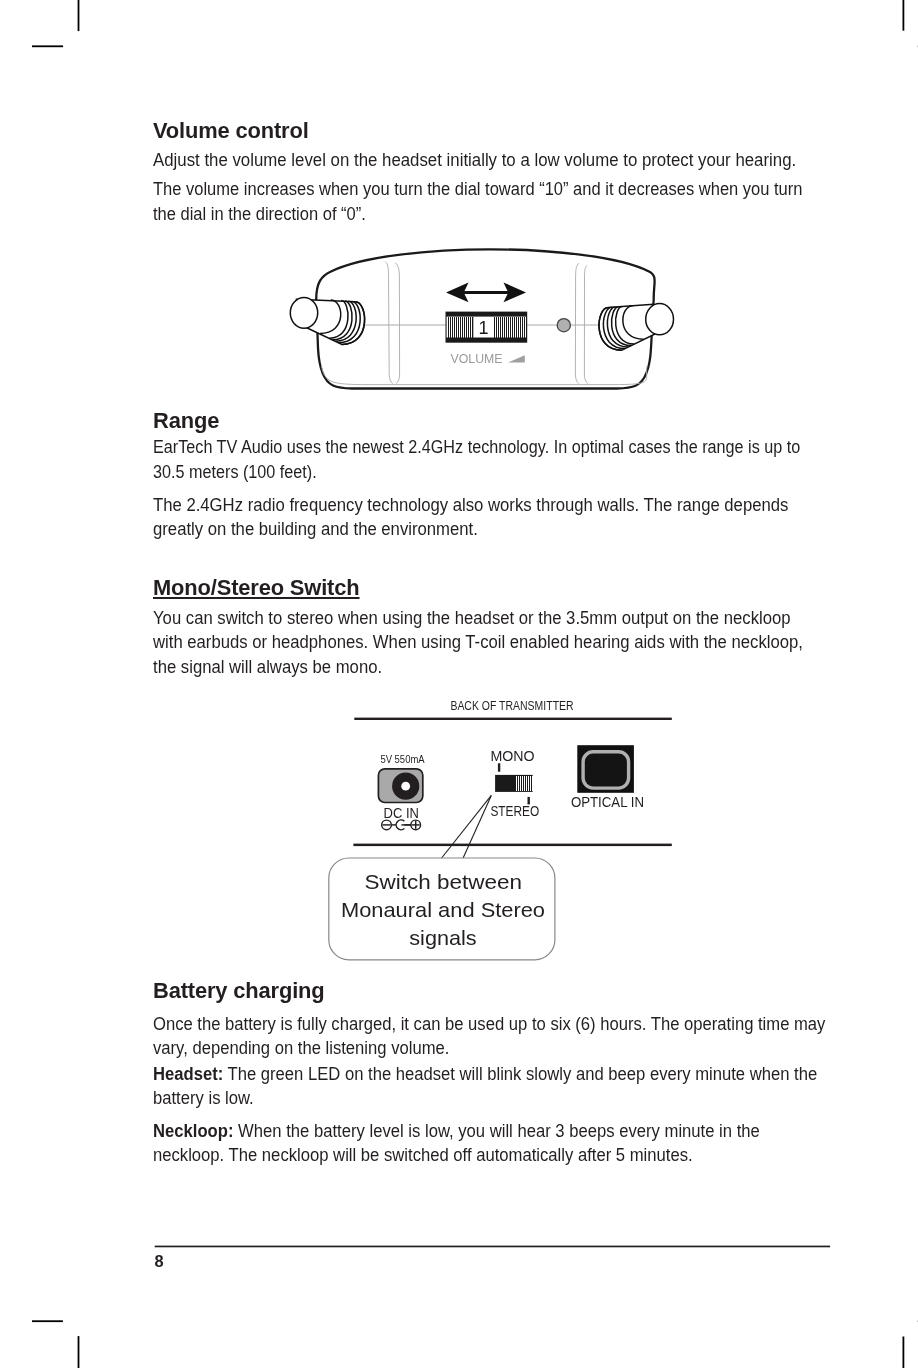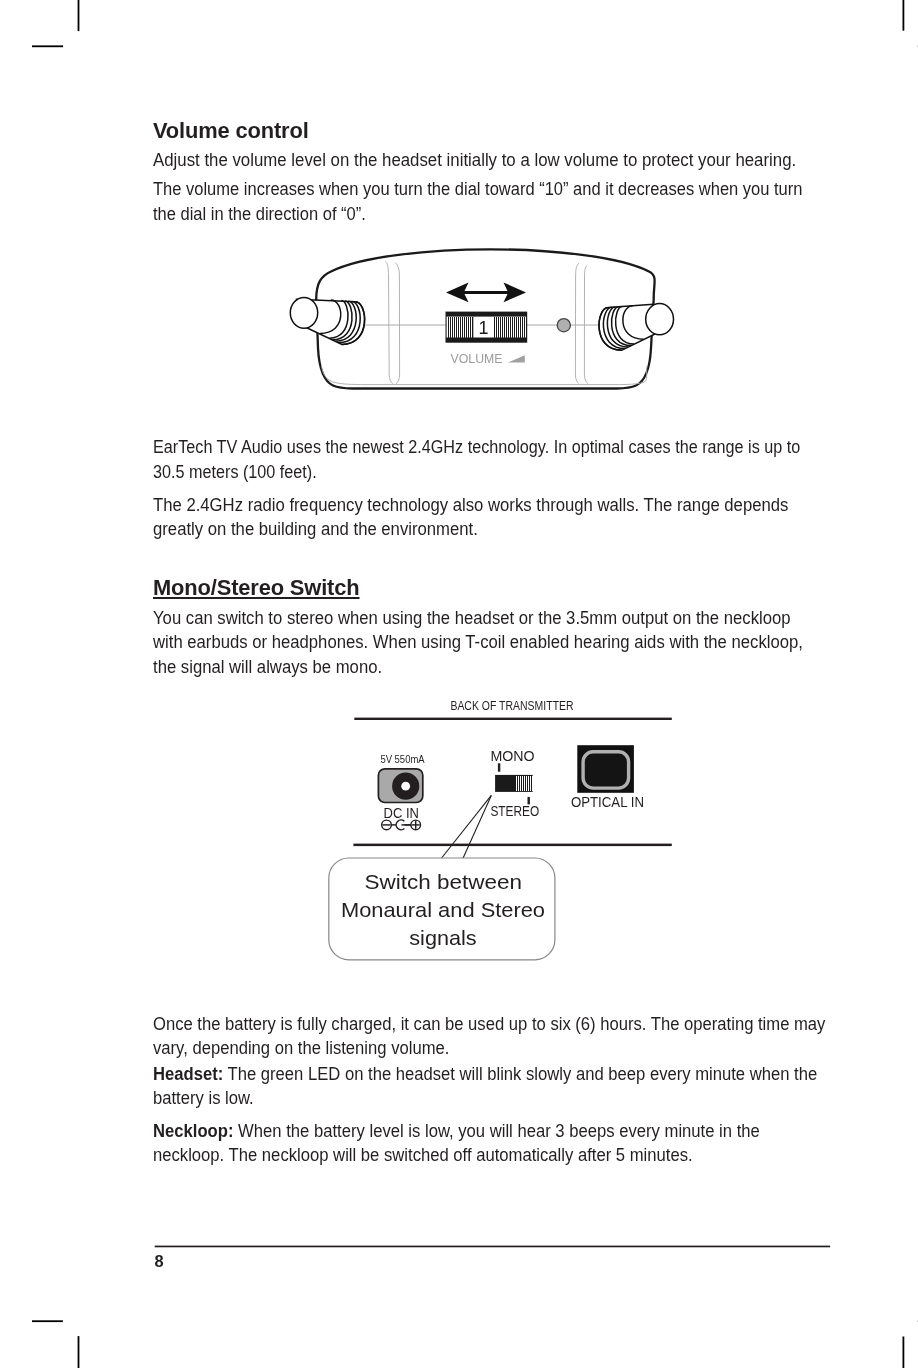--- a/index.html
+++ b/index.html
@@ -55,34 +55,40 @@
   <div class="content" style="top:119.7px;">
     <h2 class="sec">Volume control</h2>
   </div>
   <div class="content" style="top:148.2px;transform:scaleX(0.961);">
     <p class="body">Adjust the volume level on the headset initially to a low volume to protect your hearing.</p>
   </div>
   <div class="content" style="top:177.3px;width:700px;transform:scaleX(0.943);">
     <p class="body">The volume increases when you turn the dial toward “10” and it decreases when you turn the dial in the direction of “0”.</p>
   </div>
 
+  <div class="content" style="top:410.3px;">
+    <h2 class="sec">Range</h2>
+  </div>
   <div class="content" style="top:435.2px;width:712px;transform:scaleX(0.925);">
     <p class="body">EarTech TV Audio uses the newest 2.4GHz technology. In optimal cases the range is up to 30.5 meters (100 feet).</p>
   </div>
   <div class="content" style="top:492.5px;width:700px;transform:scaleX(0.954);">
     <p class="body">The 2.4GHz radio frequency technology also works through walls. The range depends greatly on the building and the environment.</p>
   </div>
 
   <div class="content" style="top:577.1px;text-decoration:underline;">
     <h2 class="sec">Mono/Stereo Switch</h2>
   </div>
   <div class="content" style="top:605.7px;width:700px;transform:scaleX(0.9535);">
     <p class="body">You can switch to stereo when using the headset or the 3.5mm output on the neckloop with earbuds or headphones. When using T-coil enabled hearing aids with the neckloop, the signal will always be mono.</p>
   </div>
 
+  <div class="content" style="top:980.2px;">
+    <h2 class="sec">Battery charging</h2>
+  </div>
   <div class="content" style="top:1011.9px;width:722px;transform:scaleX(0.95);">
     <p class="body">Once the battery is fully charged, it can be used up to six (6) hours. The operating time may vary, depending on the listening volume.</p>
   </div>
   <div class="content" style="top:1061.8px;width:722px;transform:scaleX(0.95);">
     <p class="body"><b>Headset:</b><span> The green LED on the headset will blink slowly and beep every minute when the battery is low.</span></p>
   </div>
   <div class="content" style="top:1118.5px;width:700px;transform:scaleX(0.951);">
     <p class="body"><b>Neckloop:</b><span> When the battery level is low, you will hear 3 beeps every minute in the neckloop. The neckloop will be switched off automatically after 5 minutes.</span></p>
   </div>
 

